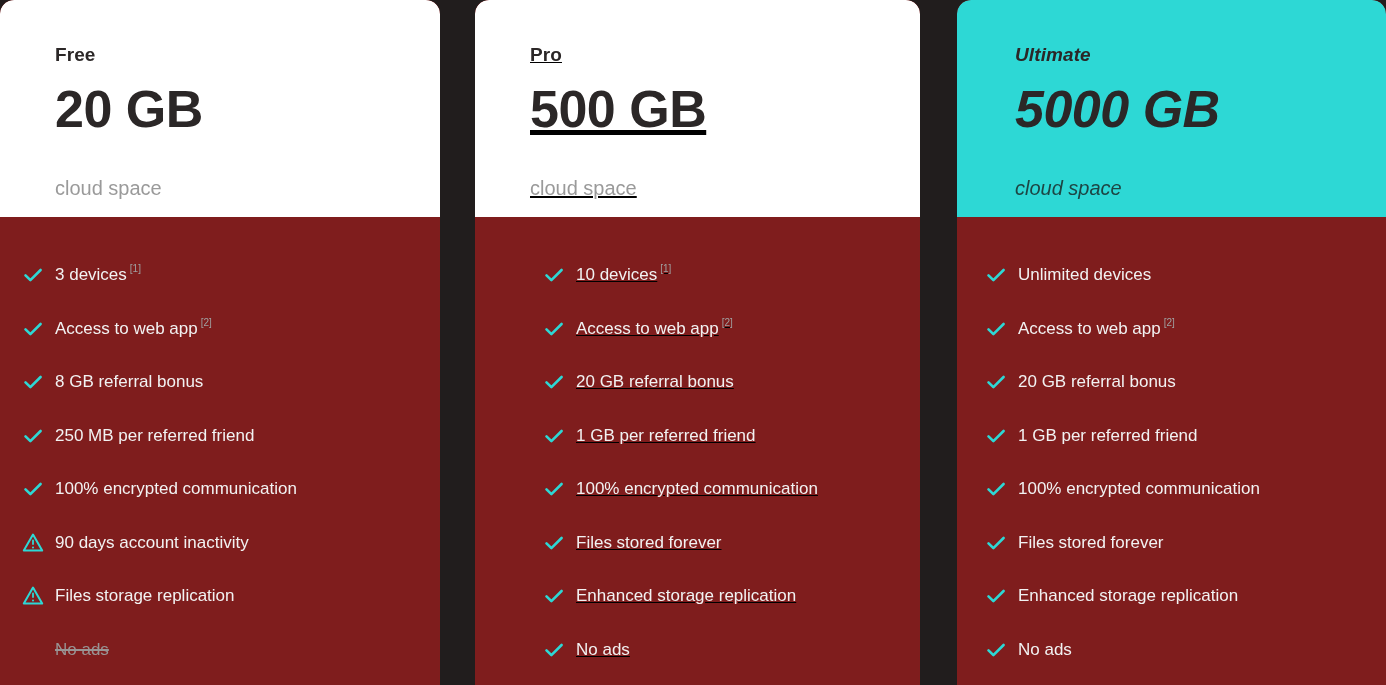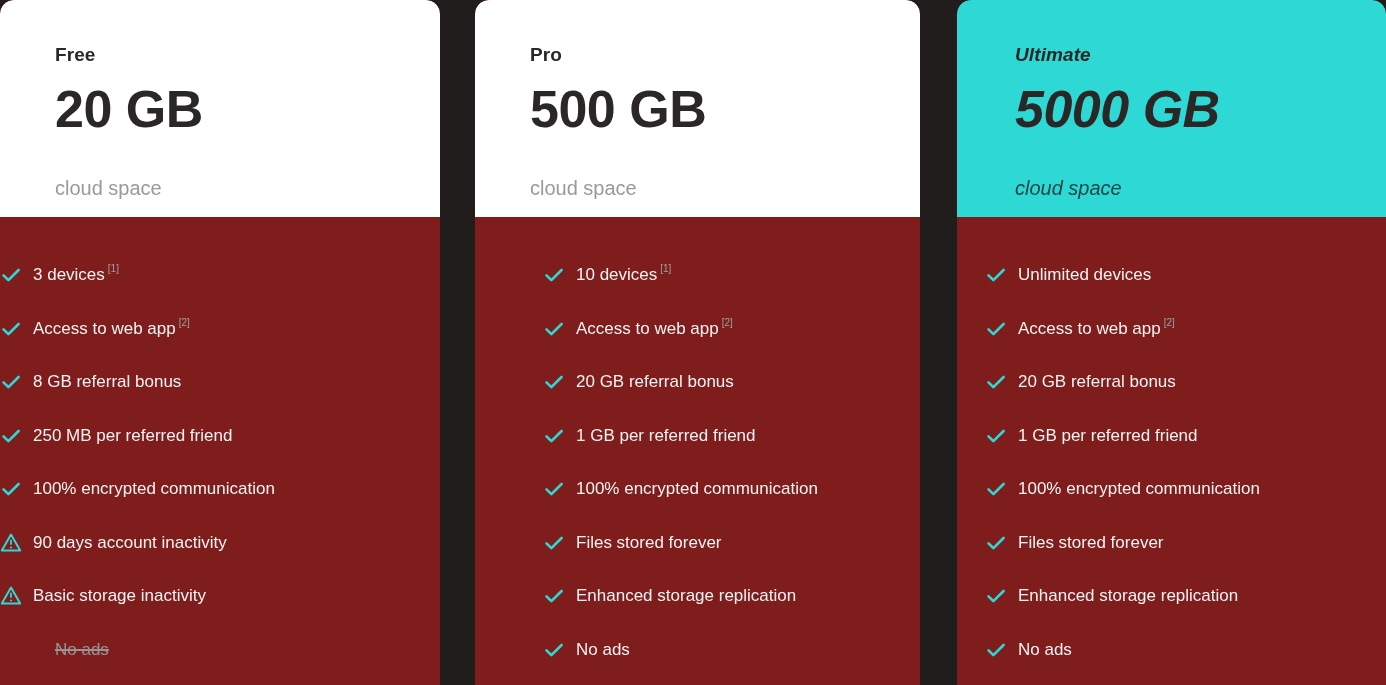--- a/index.html
+++ b/index.html
@@ -20,21 +20,21 @@
     display:flex;
     flex-direction:column;
     background:#7f1d1d;
     border-top-left-radius:14px;
     border-top-right-radius:14px;
     overflow:hidden;
     position:relative;
   }
   .card-free     { width:440px; }
   .gap           { width:35px; height:685px; background:#211d1d; flex:0 0 35px; }
-  .card-pro      { width:445px; }
+  .card-pro      { width:445px;text-decoration:underline; }
   .gap2          { width:37px; height:685px; background:#211d1d; flex:0 0 37px; }
   .card-ultimate { width:429px; }
 
   
   .card-head {
     height:217px;
     flex:0 0 217px;
     padding:44px 0 0 55px;
     background:#ffffff;
     border-top-left-radius:14px;
@@ -68,20 +68,21 @@
   
   .features {
     flex:1 1 auto;
     padding:47px 0 0 0;
     list-style:none;
   }
   .feature {
     display:flex;
     align-items:flex-start;
     height:53.5px;
+    padding-left:22px;
     color:#f2f2f2;
     font-size:17px;
     line-height:22px;
   }
   .card-ultimate .feature { padding-left:982px; }
   .card-pro .feature { padding-left:28px;margin-left:40px; }
   .ficon {
     flex:0 0 auto;
     width:22px; height:22px;
     margin-right:11px;
@@ -170,21 +171,21 @@
           <span class="ftext">90 days account inactivity</span>
         </li>
         <li class="feature">
           <span class="ficon">
             <svg width="22" height="22" viewBox="0 0 22 22">
               <path d="M11 2.6 L20.2 18.6 L1.8 18.6 Z" fill="none" stroke="#2dd8d5" stroke-width="2" stroke-linejoin="round"></path>
               <rect x="10.1" y="7.6" width="1.8" height="5.4" rx=".9" fill="#2dd8d5"></rect>
               <circle cx="11" cy="15.5" r="1.05" fill="#2dd8d5"></circle>
             </svg>
           </span>
-          <span class="ftext">Basic storage inactivity</span>
+          <span class="ftext">Files storage replication</span>
         </li>
         <li class="feature muted">
           <span class="ficon"></span>
           <span class="ftext">No ads</span>
         </li>
       </ul>
   </section>
 
   <div class="gap"></div>
 

